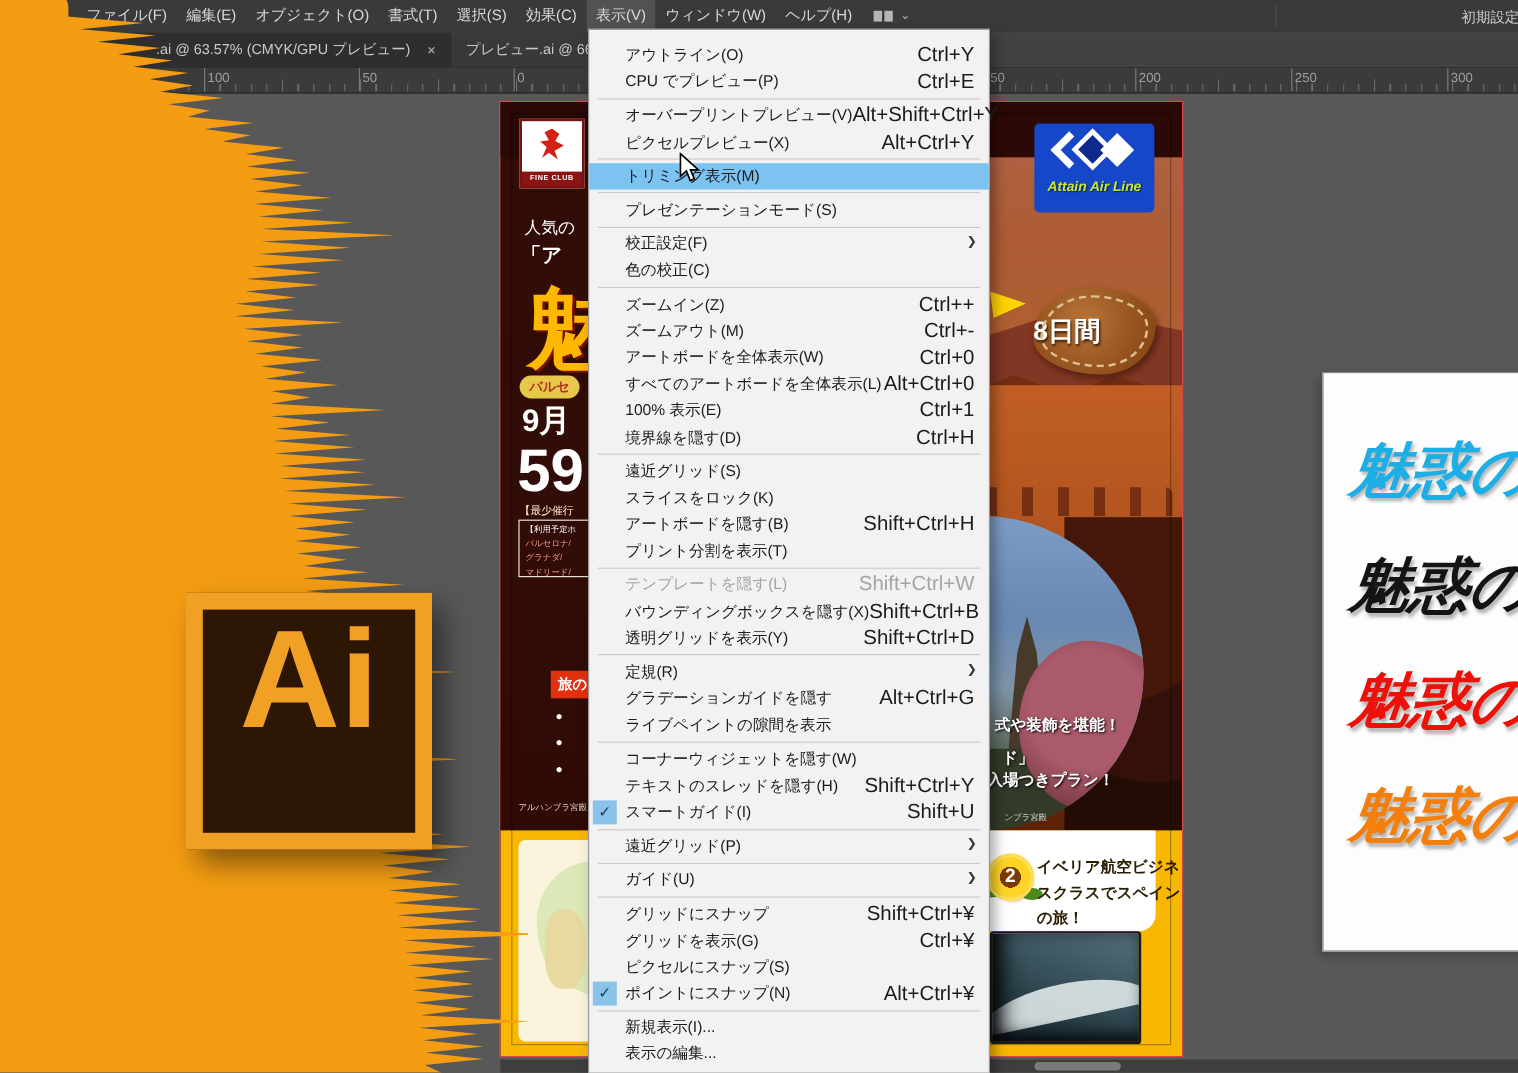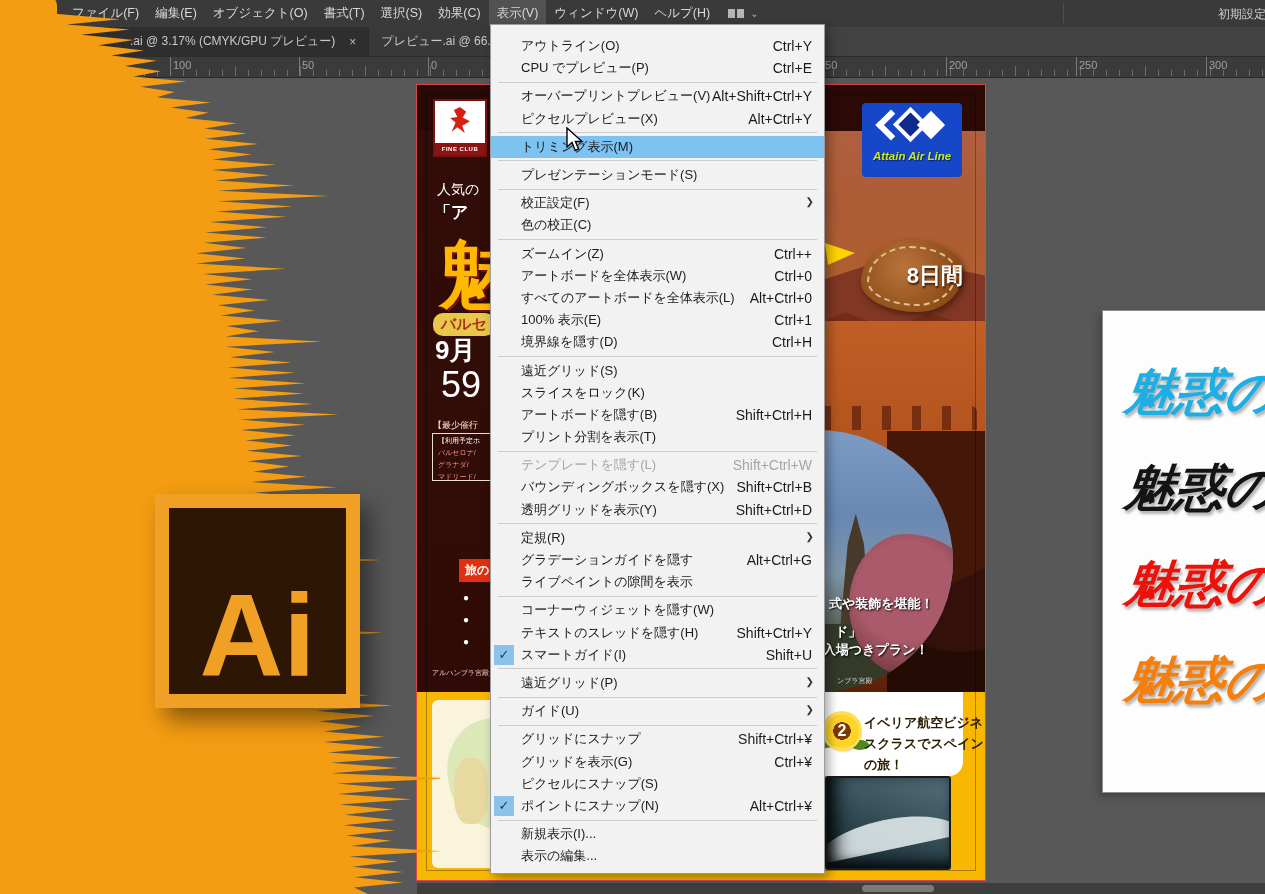--- a/index.html
+++ b/index.html
@@ -66,23 +66,23 @@
   .fc-mark { width:22px; height:26px; margin-top:6px; background:#d42015;
     clip-path:polygon(50% 0,78% 18%,62% 40%,95% 55%,60% 72%,72% 100%,38% 78%,12% 95%,30% 60%,5% 42%,38% 38%,22% 12%); }
   .fc-band { margin-top:auto; width:100%; height:12px; background:#8a1512; color:#fff;
     font-size:6px; font-weight:bold; text-align:center; line-height:12px; letter-spacing:.5px; }
 
   .p-ninki { position:absolute; left:20px; top:96px; color:#fff; font-size:14px; white-space:nowrap; }
   .p-kako { position:absolute; left:17px; top:116px; color:#fff; font-size:17px; font-weight:bold; white-space:nowrap; }
   .p-mi { position:absolute; left:22px; top:152px; color:#ffb800; font-size:76px; font-weight:bold;
     text-shadow:2px 2px 0 #7a1000; white-space:nowrap; line-height:1; }
   .p-pill { position:absolute; left:16px; top:228px; background:#e8c84a; color:#b03020;
-    font-size:15px; font-weight:bold; padding:2px 8px; border-radius:10px; white-space:nowrap; }
+    font-size:11px; font-weight:bold; padding:2px 8px; border-radius:10px; white-space:nowrap; }
   .p-date { position:absolute; left:18px; top:252px; color:#fff; font-size:26px; font-weight:bold; white-space:nowrap; line-height:1; }
-  .p-price { position:absolute; left:24px; top:282px; color:#fff; font-size:36px; font-weight:normal; white-space:nowrap; line-height:1; }
+  .p-price { position:absolute; left:14px; top:282px; color:#fff; font-size:50px; font-weight:bold; white-space:nowrap; line-height:1; }
   .p-note { position:absolute; left:16px; top:334px; color:#ffe9c9; font-size:9px; white-space:nowrap; }
   .p-info { position:absolute; left:15px; top:348px; width:130px; height:48px;
     border:1px solid #e9e2d2; padding:2px 5px; }
   .p-info .t { color:#fff; font-size:7px; white-space:nowrap; }
   .p-info .r { color:#ff9a8a; font-size:7px; margin-top:2px; white-space:nowrap; }
   .p-tabi { position:absolute; left:42px; top:474px; background:#e03010; color:#fff;
     font-size:12px; font-weight:bold; padding:3px 6px; white-space:nowrap; }
   .p-bullets { position:absolute; left:46px; top:502px; color:#fff; font-size:10px; line-height:22px; }
   .p-capleft { position:absolute; left:15px; top:583px; color:#e8d9c9; font-size:7px; white-space:nowrap; }
 
@@ -93,21 +93,21 @@
     border-right:none; border-bottom:none; transform:rotate(-45deg); }
   .at-d1 { position:absolute; left:22px; top:6px; width:25px; height:25px; background:#0e2a8c;
     border:4px solid #fff; transform:rotate(45deg); }
   .at-d2 { position:absolute; left:45px; top:9px; width:20px; height:20px; background:#fff; transform:rotate(45deg); }
   .at-text { color:#cbe82a; font-weight:bold; font-style:italic; font-size:11.5px; margin-top:2px; white-space:nowrap;
     text-shadow:1px 1px 1px #0a2060; }
 
   .badge8 { position:absolute; left:444px; top:155px; width:102px; height:72px;
     background:radial-gradient(circle at 42% 38%,#b8743a,#8e4d18 70%,#7c3c0e);
     border-radius:48% 52% 44% 56% / 58% 44% 56% 42%;
-    display:flex; align-items:center; justify-content:flex-end;
+    display:flex; align-items:center; justify-content:flex-start;
     box-shadow:2px 3px 6px rgba(30,5,0,.5); }
   .badge8::before { content:""; position:absolute; inset:6px; border:2px dashed #e0bf92;
     border-radius:inherit; }
   .badge8 span { color:#fff; font-size:22px; font-weight:bold; text-shadow:1px 2px 2px #3a1a05; }
   .p-yellowtip { position:absolute; left:408px; top:158px; width:30px; height:22px; background:#ffd400;
     clip-path:polygon(0 0,100% 45%,10% 100%); }
 
   .p-circle { position:absolute; left:266px; top:345px; width:270px; height:262px; border-radius:50%;
     overflow:hidden; background:linear-gradient(180deg,#7d9cc4 0%,#6888b4 32%,#7e94a8 55%,#55604c 78%,#2c3024 100%); }
   .p-spires { position:absolute; left:0; right:0; bottom:22%; height:64%; background:#473a2a;
@@ -150,37 +150,37 @@
     border:2px solid #1a1a1a; }
   .p-wing { position:absolute; left:-16px; top:42px; width:150px; height:30px; background:#dfe8ea;
     border-radius:50% 50% 40% 40%/100% 100% 0 0; transform:rotate(-12deg); opacity:.9; }
   .p-winframe { position:absolute; inset:0; box-shadow:inset 14px 0 18px -6px #05090b, inset 0 -10px 14px -6px #05090b; }
 
   .dropdown { position:absolute; left:490px; top:24px; width:335px; background:#f2f2f2;
     border:1px solid #9b9b9b; box-shadow:4px 4px 10px rgba(0,0,0,.35); padding:10px 0 6px 0; z-index:10; }
   .mitem { position:relative; height:22.2px; display:flex; align-items:center; padding-right:12px;
     color:#1b1b1b; font-size:13px; }
   .mitem .lab { margin-left:30px; white-space:nowrap; }
-  .mitem .sc { margin-left:auto; white-space:nowrap; font-size:14px; }
+  .mitem .sc { margin-left:auto; white-space:nowrap; font-size:17px; }
   .mitem .sub { position:absolute; right:10px; top:4px; font-size:10px; color:#333; }
   .mitem.hl { background:#7cc3f2; }
   .mitem.dis { color:#a5a5a5; }
   .mitem .chk { position:absolute; left:3px; top:1px; width:20px; height:20px; background:#8ac2ea;
     color:#15405f; font-size:13px; font-weight:bold; text-align:center; line-height:20px; }
   .msep { height:1px; background:#cccccc; margin:2.5px 7px; }
 
   .whitepanel { position:absolute; left:1102px; top:310px; width:220px; height:483px; background:#fdfdfd;
     border:1px solid #8b8b8b; z-index:2; box-shadow:-3px 4px 8px rgba(0,0,0,.25); }
   .wp-text { position:absolute; left:22px; font-weight:bold; font-style:italic; font-size:50px;
     white-space:nowrap; transform:skewX(-6deg); text-shadow:2px 3px 3px rgba(0,0,0,.3); }
 
   .stroke-svg { position:absolute; left:0; top:0; z-index:20; pointer-events:none; }
   .ailogo { position:absolute; left:155px; top:494px; width:205px; height:214px; background:#2d1603;
     border:14px solid #f0a024; box-shadow:10px 12px 22px rgba(0,0,0,.45);
-    display:flex; align-items:flex-end; justify-content:center; z-index:21; }
+    display:flex; align-items:flex-start; justify-content:center; z-index:21; }
   .ailogo span { color:#f0a024; font-size:116px; font-weight:bold; line-height:1; }
 
   .hscroll { position:absolute; left:417px; right:0; bottom:0; height:11px; background:#3e3e3e; z-index:5; }
   .hthumb { position:absolute; left:445px; top:2px; width:72px; height:7px; border-radius:4px; background:#7a7a7a; }
 
   .cursor { position:absolute; left:566px; top:127px; z-index:30; }
 </style>
 </head>
 <body>
 <div id="app">
@@ -201,21 +201,21 @@
       <span class="mb-sq"></span>
         <span class="mb-sq"></span>
         <span class="mb-chev">⌄</span>
     </span>
     <span class="mb-sep"></span>
     <span class="mb-workspace">初期設定</span>
   </div>
 
   <div class="tabbar">
     <div class="tab tab1">
-      <span>.ai @ 3.17% (CMYK/GPU プレビュー)</span>
+      <span>.ai @ 63.57% (CMYK/GPU プレビュー)</span>
       <span class="close">×</span>
     </div>
     <div class="tab tab2">
       <span>プレビュー.ai @ 66.67% (RG</span>
     </div>
   </div>
 
   <div class="ruler">
     <div class="minor"></div><div class="medium"></div>
     <span id="ruler-labels"><span class="rtick" style="left: 170px;"></span><span class="rlabel" style="left: 173px;">100</span><span class="rtick" style="left: 299px;"></span><span class="rlabel" style="left: 302px;">50</span><span class="rtick" style="left: 428px;"></span><span class="rlabel" style="left: 431px;">0</span><span class="rtick" style="left: 816px;"></span><span class="rlabel" style="left: 819px;">150</span><span class="rtick" style="left: 946px;"></span><span class="rlabel" style="left: 949px;">200</span><span class="rtick" style="left: 1076px;"></span><span class="rlabel" style="left: 1079px;">250</span><span class="rtick" style="left: 1206px;"></span><span class="rlabel" style="left: 1209px;">300</span></span>
@@ -353,20 +353,24 @@
       </div>
       <div class="mitem">
         <span class="lab">色の校正(C)</span>
       </div>
       <div class="msep"></div>
       <div class="mitem">
         <span class="lab">ズームイン(Z)</span>
         <span class="sc">Ctrl++</span>
       </div>
       <div class="mitem">
+        <span class="lab">ズームアウト(M)</span>
+        <span class="sc">Ctrl+-</span>
+      </div>
+      <div class="mitem">
         <span class="lab">アートボードを全体表示(W)</span>
         <span class="sc">Ctrl+0</span>
       </div>
       <div class="mitem">
         <span class="lab">すべてのアートボードを全体表示(L)</span>
         <span class="sc">Alt+Ctrl+0</span>
       </div>
       <div class="mitem">
         <span class="lab">100% 表示(E)</span>
         <span class="sc">Ctrl+1</span>

